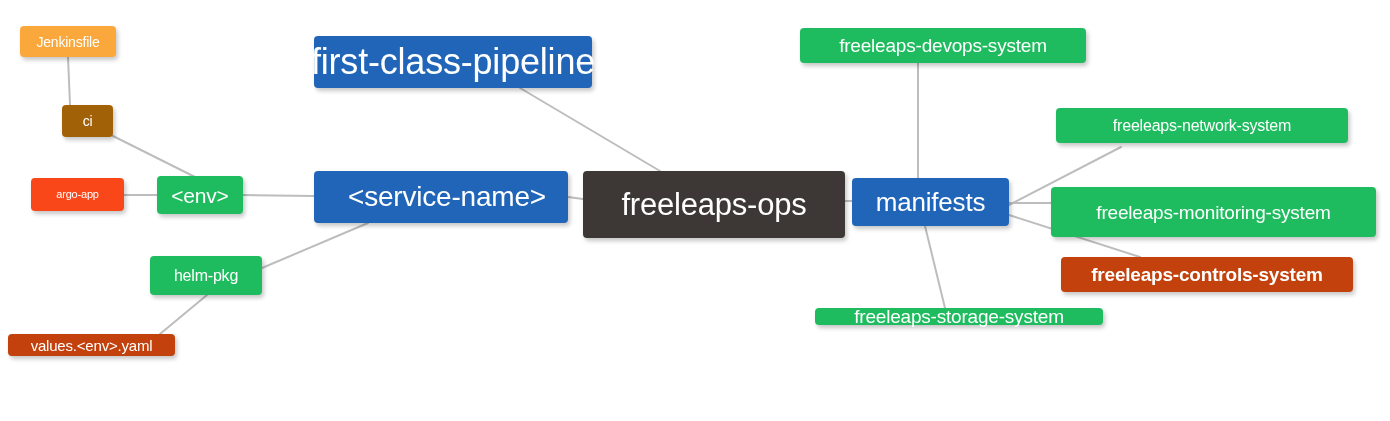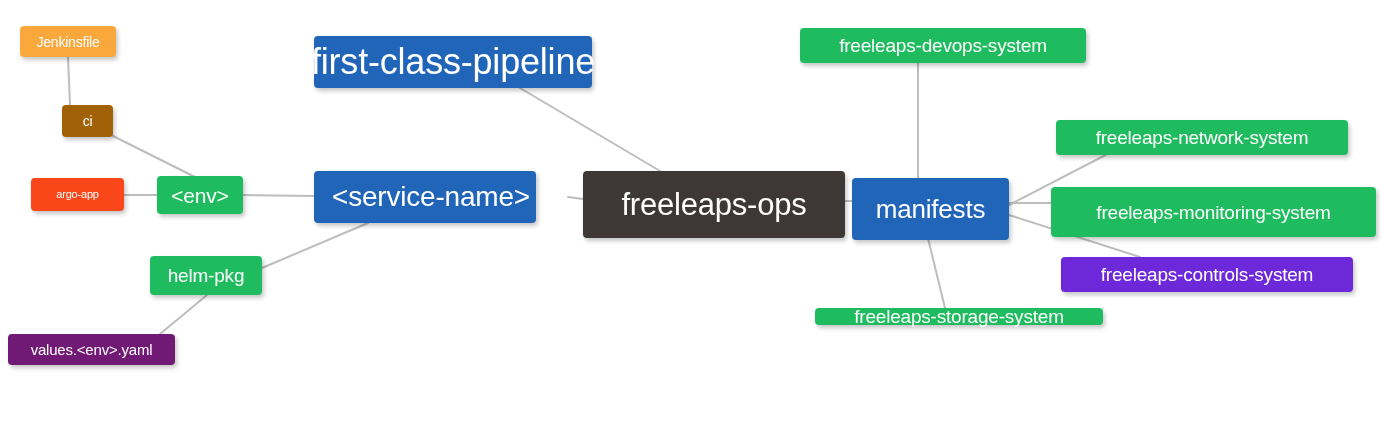--- a/index.html
+++ b/index.html
@@ -72,47 +72,47 @@
       </div>
       <div class="node" style="left: 54px; top: 105px; width: 51px; height: 32px; background: #a16207; font-size: 14px; margin-left: 8px;">
         <span class="node-label">ci</span>
       </div>
       <div class="node" style="left: 31px; top: 178px; width: 93px; height: 33px; background: rgb(249, 71, 26); font-size: 11px;">
         <span class="node-label">argo-app</span>
       </div>
       <div class="node" style="left: 157px; top: 176px; width: 86px; height: 38px; background: rgb(30, 188, 94); font-size: 21px; text-align: center;">
         <span class="node-label">&lt;env&gt;</span>
       </div>
-      <div class="node" style="left: 150px; top: 256px; width: 112px; height: 39px; background: rgb(30, 188, 94); font-size: 19px;">
+      <div class="node" style="left: 150px; top: 256px; width: 112px; height: 39px; background: rgb(30, 188, 94); font-size: 16px;">
         <span class="node-label">helm-pkg</span>
       </div>
-      <div class="node" style="left: 8px; top: 334px; width: 167px; height: 31px; background: #701a75; font-size: 15px;">
+      <div class="node" style="left: 8px; top: 334px; width: 167px; height: 22px; background: #c2410c; font-size: 15px;">
         <span class="node-label">values.&lt;env&gt;.yaml</span>
       </div>
-      <div class="node" style="left: 314px; top: 171px; width: 222px; height: 52px; background: rgb(32, 101, 184); font-size: 28px; padding-left: 22px;">
+      <div class="node" style="left: 314px; top: 171px; width: 254px; height: 52px; background: rgb(32, 101, 184); font-size: 28px; padding-left: 22px;">
         <span class="node-label">&lt;service-name&gt;</span>
       </div>
       <div class="node" style="left: 314px; top: 36px; width: 278px; height: 52px; background: rgb(32, 101, 184); font-size: 36px;">
         <span class="node-label">first-class-pipeline</span>
       </div>
       <div class="node" style="left: 583px; top: 171px; width: 262px; height: 67px; background: rgb(61, 56, 53); font-size: 31px; justify-content: center;">
         <span class="node-label">freeleaps-ops</span>
       </div>
-      <div class="node" style="left: 852px; top: 178px; width: 157px; height: 62px; background: rgb(32, 101, 184); font-size: 26px;">
+      <div class="node" style="left: 852px; top: 178px; width: 157px; height: 48px; background: rgb(32, 101, 184); font-size: 26px;">
         <span class="node-label">manifests</span>
       </div>
       <div class="node" style="left: 800px; top: 28px; width: 286px; height: 35px; background: rgb(30, 188, 94); font-size: 19px;">
         <span class="node-label">freeleaps-devops-system</span>
       </div>
-      <div class="node" style="left: 1056px; top: 120px; width: 292px; height: 35px; background: rgb(30, 188, 94); font-size: 19px;">
+      <div class="node" style="left: 1056px; top: 108px; width: 292px; height: 35px; background: rgb(30, 188, 94); font-size: 16px;">
         <span class="node-label">freeleaps-network-system</span>
       </div>
       <div class="node" style="left: 1051px; top: 187px; width: 325px; height: 50px; background: rgb(30, 188, 94); font-size: 19px;">
         <span class="node-label">freeleaps-monitoring-system</span>
       </div>
-      <div class="node" style="left: 1061px; top: 257px; width: 292px; height: 35px; background: #6d28d9; font-size: 19px;">
+      <div class="node" style="left: 1061px; top: 257px; width: 292px; height: 35px; background: #c2410c; font-size: 19px; font-weight: bold;">
         <span class="node-label">freeleaps-controls-system</span>
       </div>
       <div class="node" style="left: 815px; top: 308px; width: 288px; height: 17px; background: rgb(30, 188, 94); font-size: 19px;">
         <span class="node-label">freeleaps-storage-system</span>
       </div>
     </div>
 </div>
 
 </body></html>

